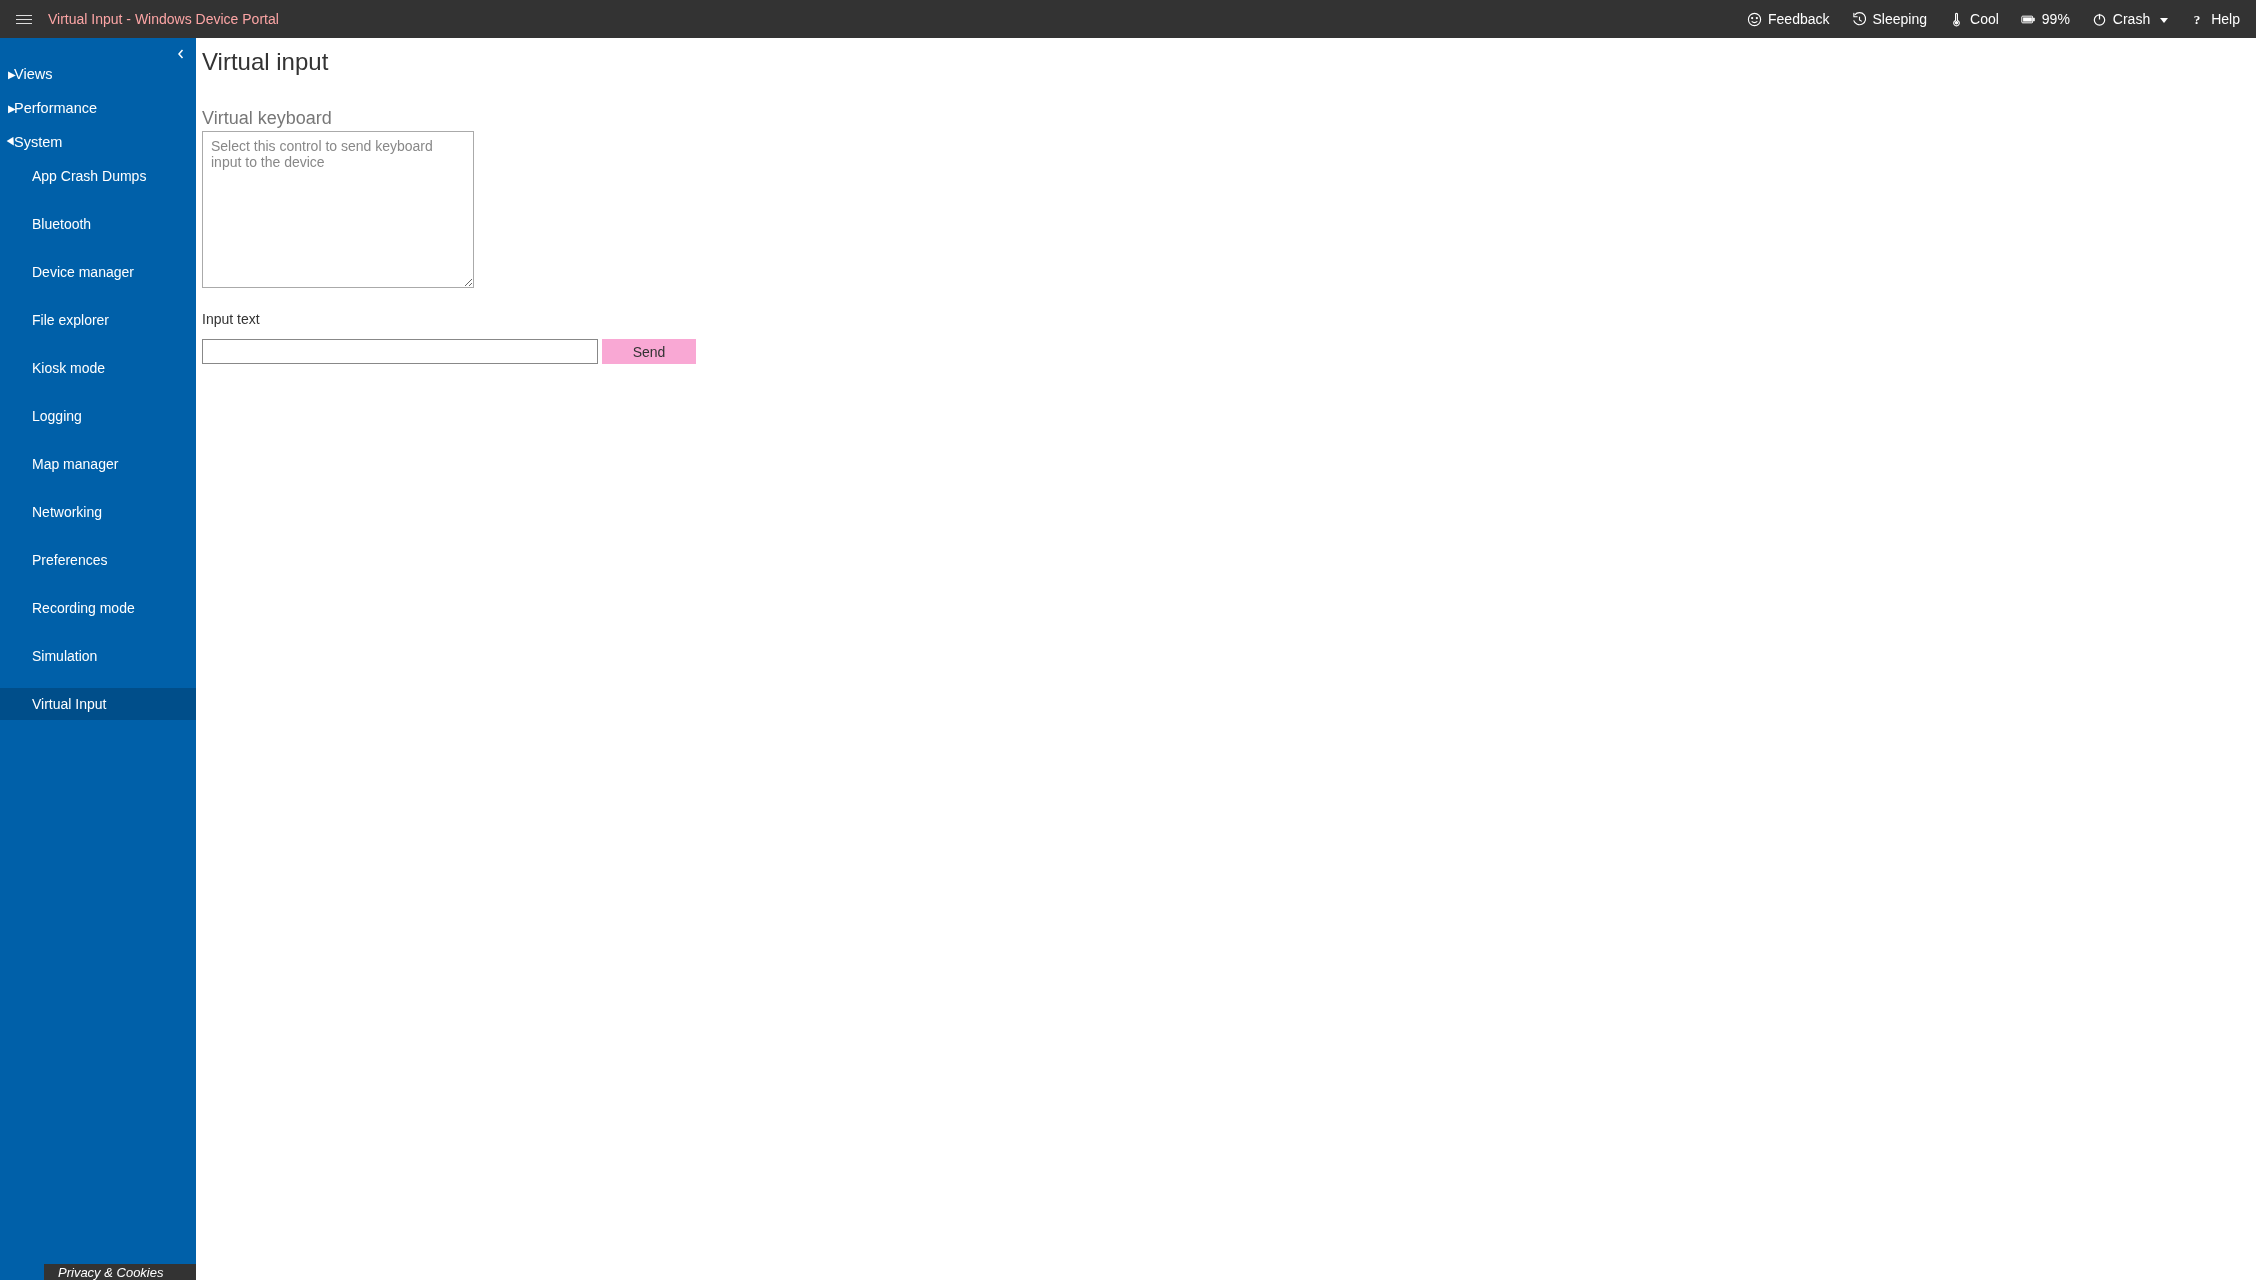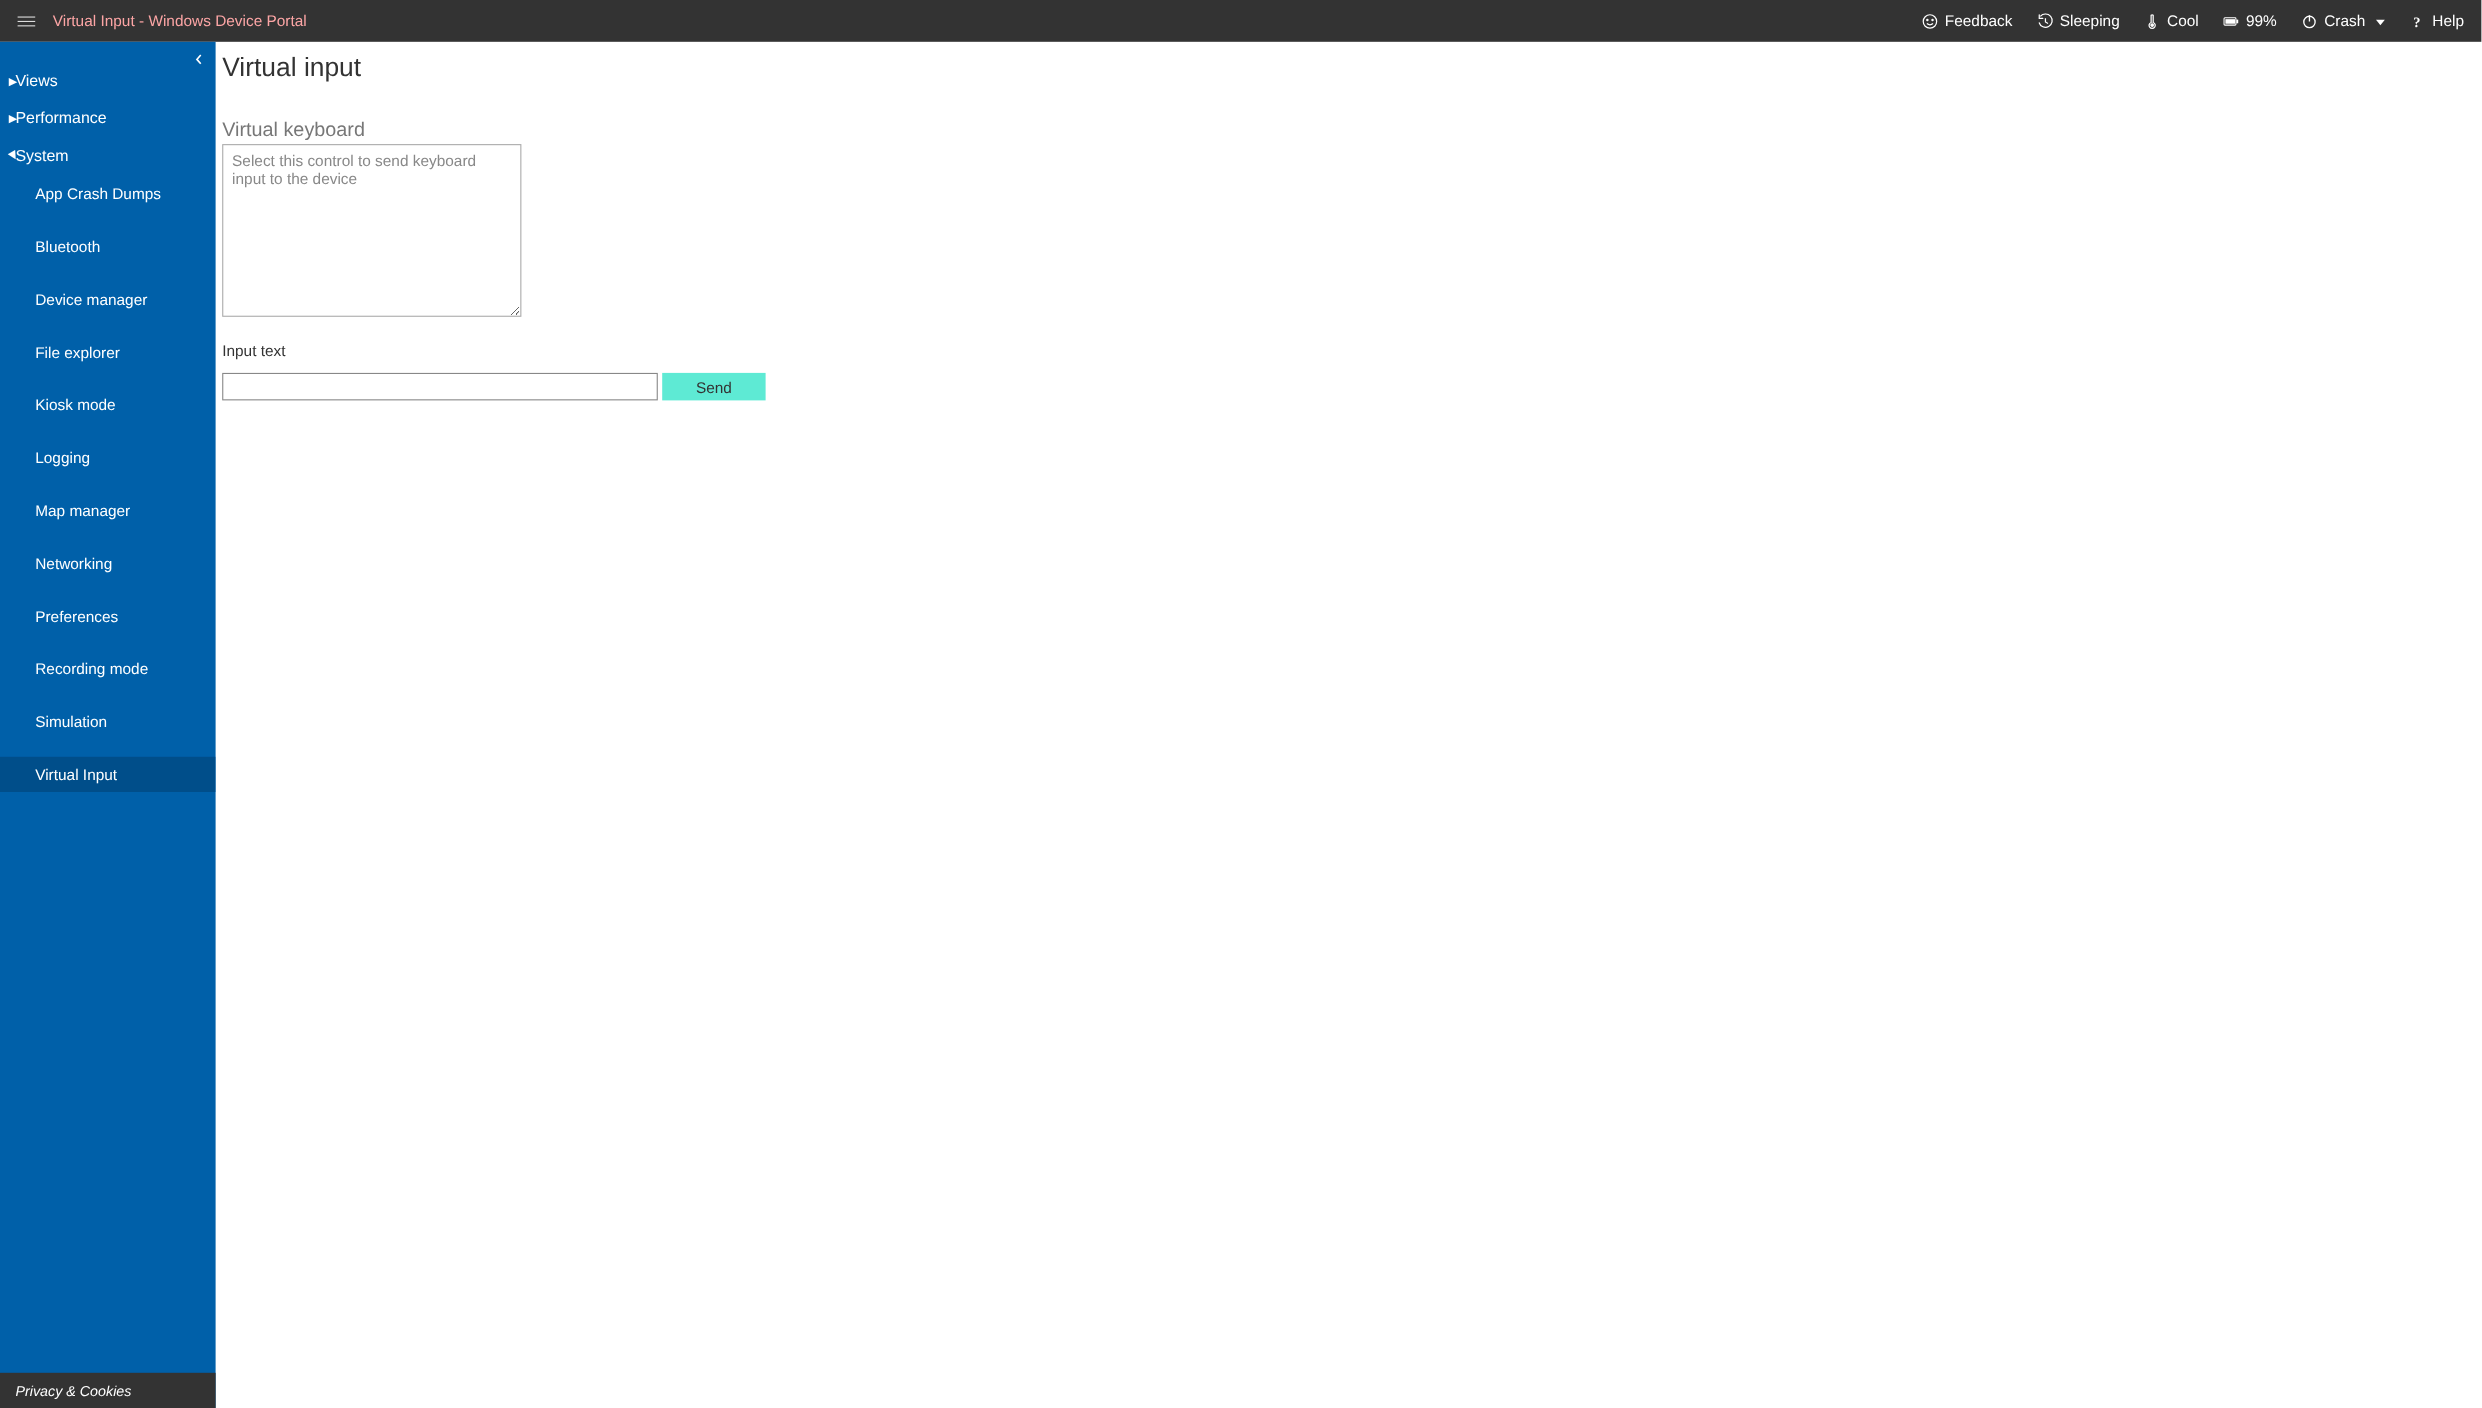--- a/index.html
+++ b/index.html
@@ -115,24 +115,25 @@
       padding: 4px 8px 4px 14px;
       cursor: pointer;
       font-size: 14.5px;
     }
     .sidebar-footer {
       background: #333333;
       color: #fff;
       font-style: italic;
       font-size: 13px;
       padding: 2px 14px;
-      height: 32px;
-      display: flex;
-      align-items: center;
-      cursor: pointer;
+      height: 16px;
+      display: flex;
+      align-items: center;
+      cursor: pointer;
+      margin-left: 44px;
     }
     .main {
       flex: 1;
       padding: 10px 0 0 6px;
       overflow-y: auto;
     }
     .page-title {
       font-size: 24px;
       font-weight: 400;
       color: #333;
@@ -170,21 +171,21 @@
       width: 396px;
       height: 25px;
       border: 1px solid #888;
       padding: 2px 6px;
       font-family: inherit;
       font-size: 14px;
     }
     .send-btn {
       width: 94px;
       height: 25px;
-      background: #5eead4;
+      background: #f9a8d4;
       border: none;
       font-family: inherit;
       font-size: 14px;
       color: #333;
       cursor: pointer;
     }
   </style>
 </head>
 <body>
 

